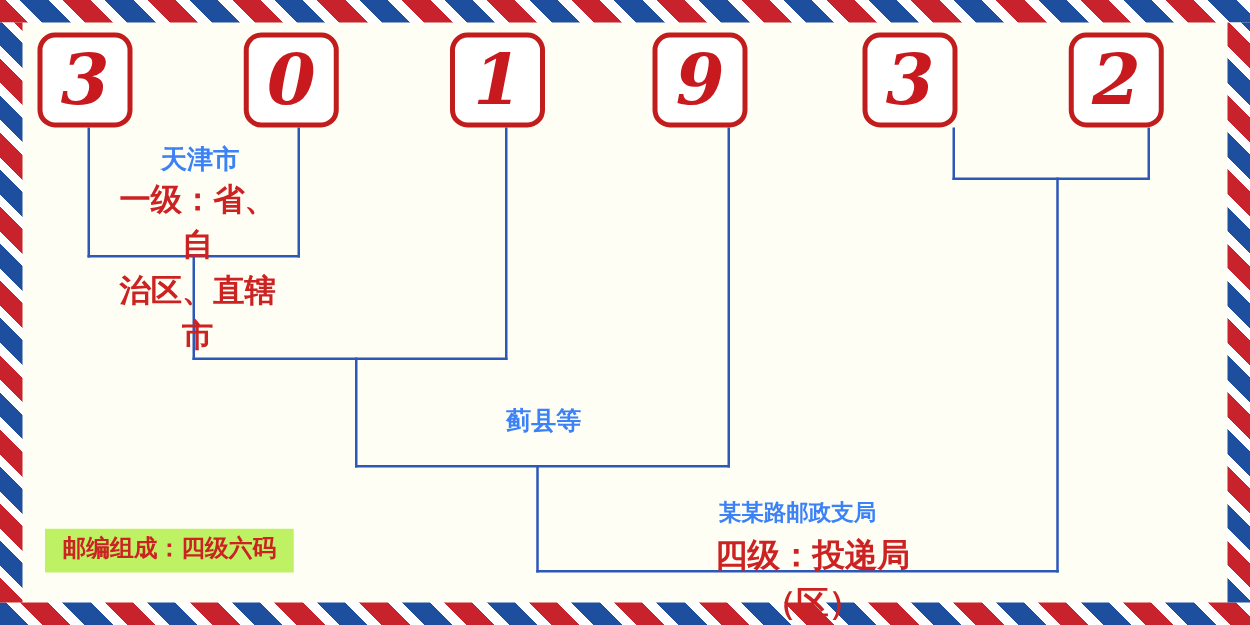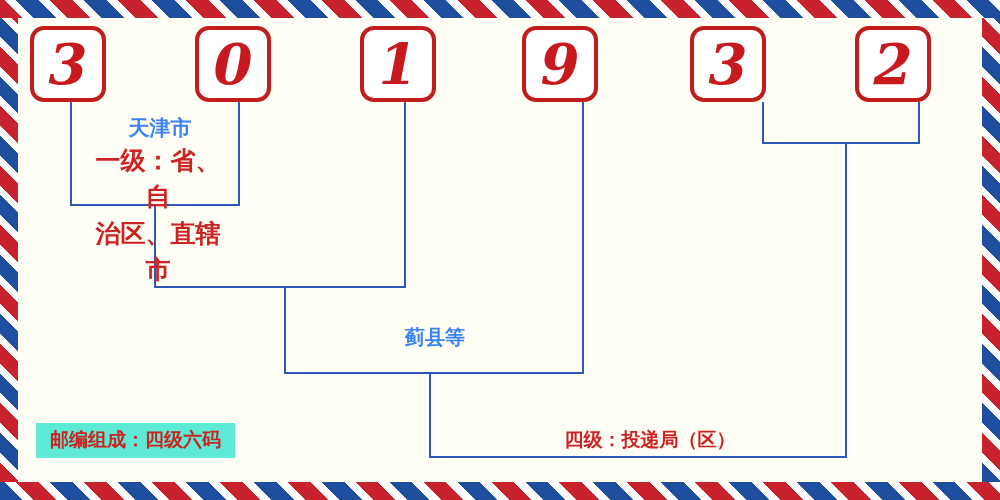--- a/index.html
+++ b/index.html
@@ -34,21 +34,21 @@
   }
   .line{position:absolute;background:#2c58b8;}
 
   .lbl{position:absolute;text-align:center;line-height:1.45;}
   .lbl-blue{color:#3b82f6;font-weight:700;}
   .lbl-red{color:#cc2222;font-weight:700;}
   .prewrap{white-space:pre-line;}
 
   .footer-badge{
     position:absolute;left:36px;top:423px;
-    background:#5eead4;color:#cc2222;font-weight:700;
+    background:#bef264;color:#cc2222;font-weight:700;
     font-size:19px;padding:6px 14px;line-height:1.2;
   }
 </style>
 </head>
 <body>
 
 <div id="canvas">
 
   <div class="stripe stripe-top"></div>
   <div class="stripe stripe-bottom"></div>
@@ -94,18 +94,19 @@
   <div class="line" style="left:918px;top:102px;width:2px;height:42px;"></div>
   <div class="line" style="left:762px;top:142px;width:158px;height:2px;"></div>
 
   <div class="lbl lbl-blue" style="left:95px;top:113px;width:130px;font-size:21px;">天津市</div>
   <div class="lbl lbl-red prewrap" style="left:88px;top:142px;width:140px;font-size:25px;">一级：省、自
 治区、直辖市</div>
 
 
   <div class="lbl lbl-blue" style="left:375px;top:310px;width:120px;font-size:20px;margin-top:13px;">蓟县等</div>
 
-  <div class="lbl lbl-red" style="left:540px;top:426px;width:220px;font-size:19px;">四级：投递局（区）</div>
+  <div class="lbl lbl-blue" style="left:548px;top:397px;width:180px;font-size:18px;">某某路邮政支局</div>
+  <div class="lbl lbl-red" style="left:540px;top:426px;width:220px;font-size:26px;">四级：投递局（区）</div>
 
 
   <div class="footer-badge">邮编组成：四级六码</div>
 
 </div>
 
 </body></html>

